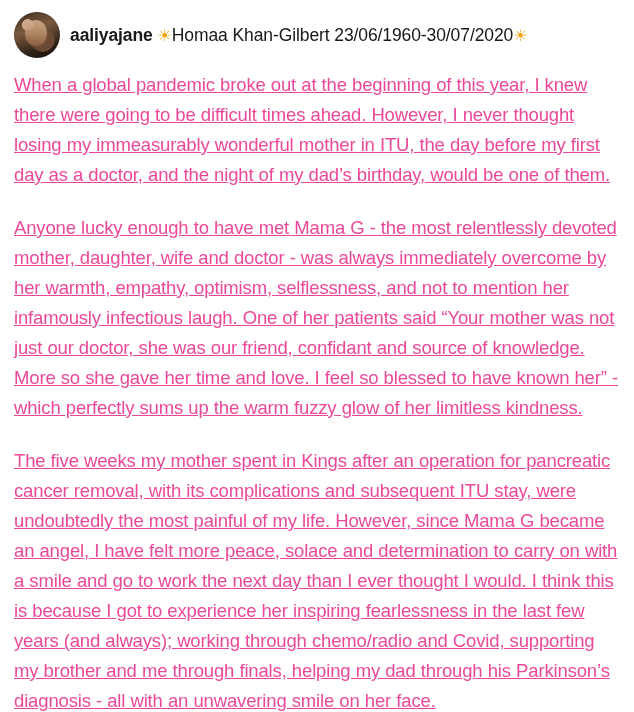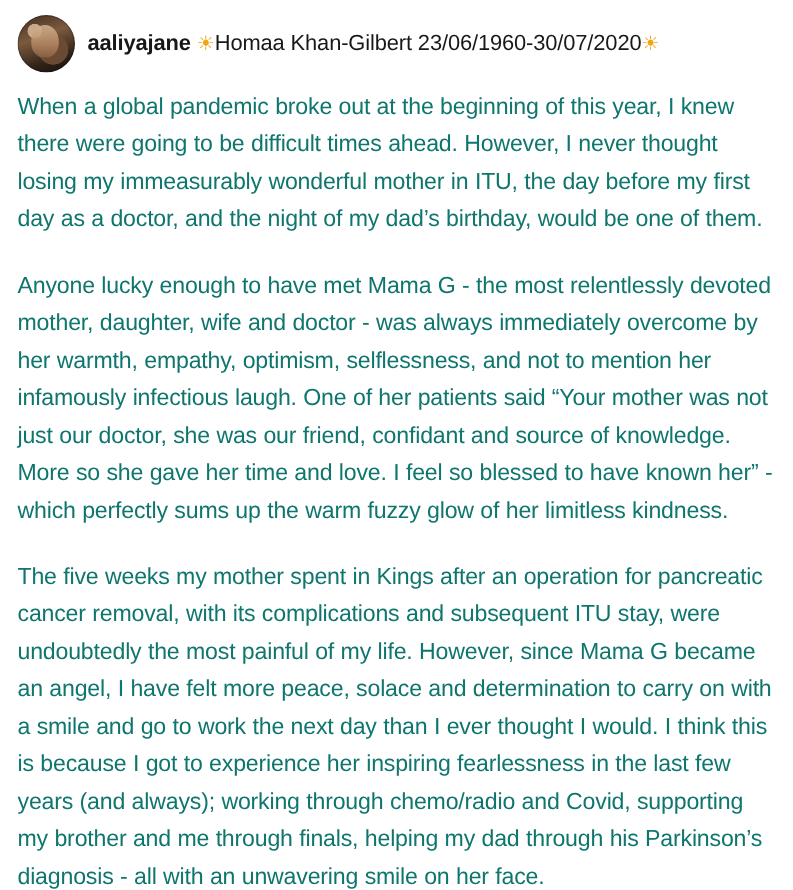--- a/index.html
+++ b/index.html
@@ -72,22 +72,23 @@
     font-weight: normal;
   }
   .body-text {
     padding: 6px 0 0 0;
   }
   .body-text p {
     margin: 0 0 23px 0;
     font-size: 18.5px;
     line-height: 30px;
     letter-spacing: -0.15px;
-    color: #0f766e;
+    color: #ec4899;
     word-spacing: 0.2px;
+    text-decoration: underline;
   }
   .body-text p:last-child {
     margin-bottom: 0;
   }
 </style>
 </head>
 <body>
 
 <div class="post">
 

